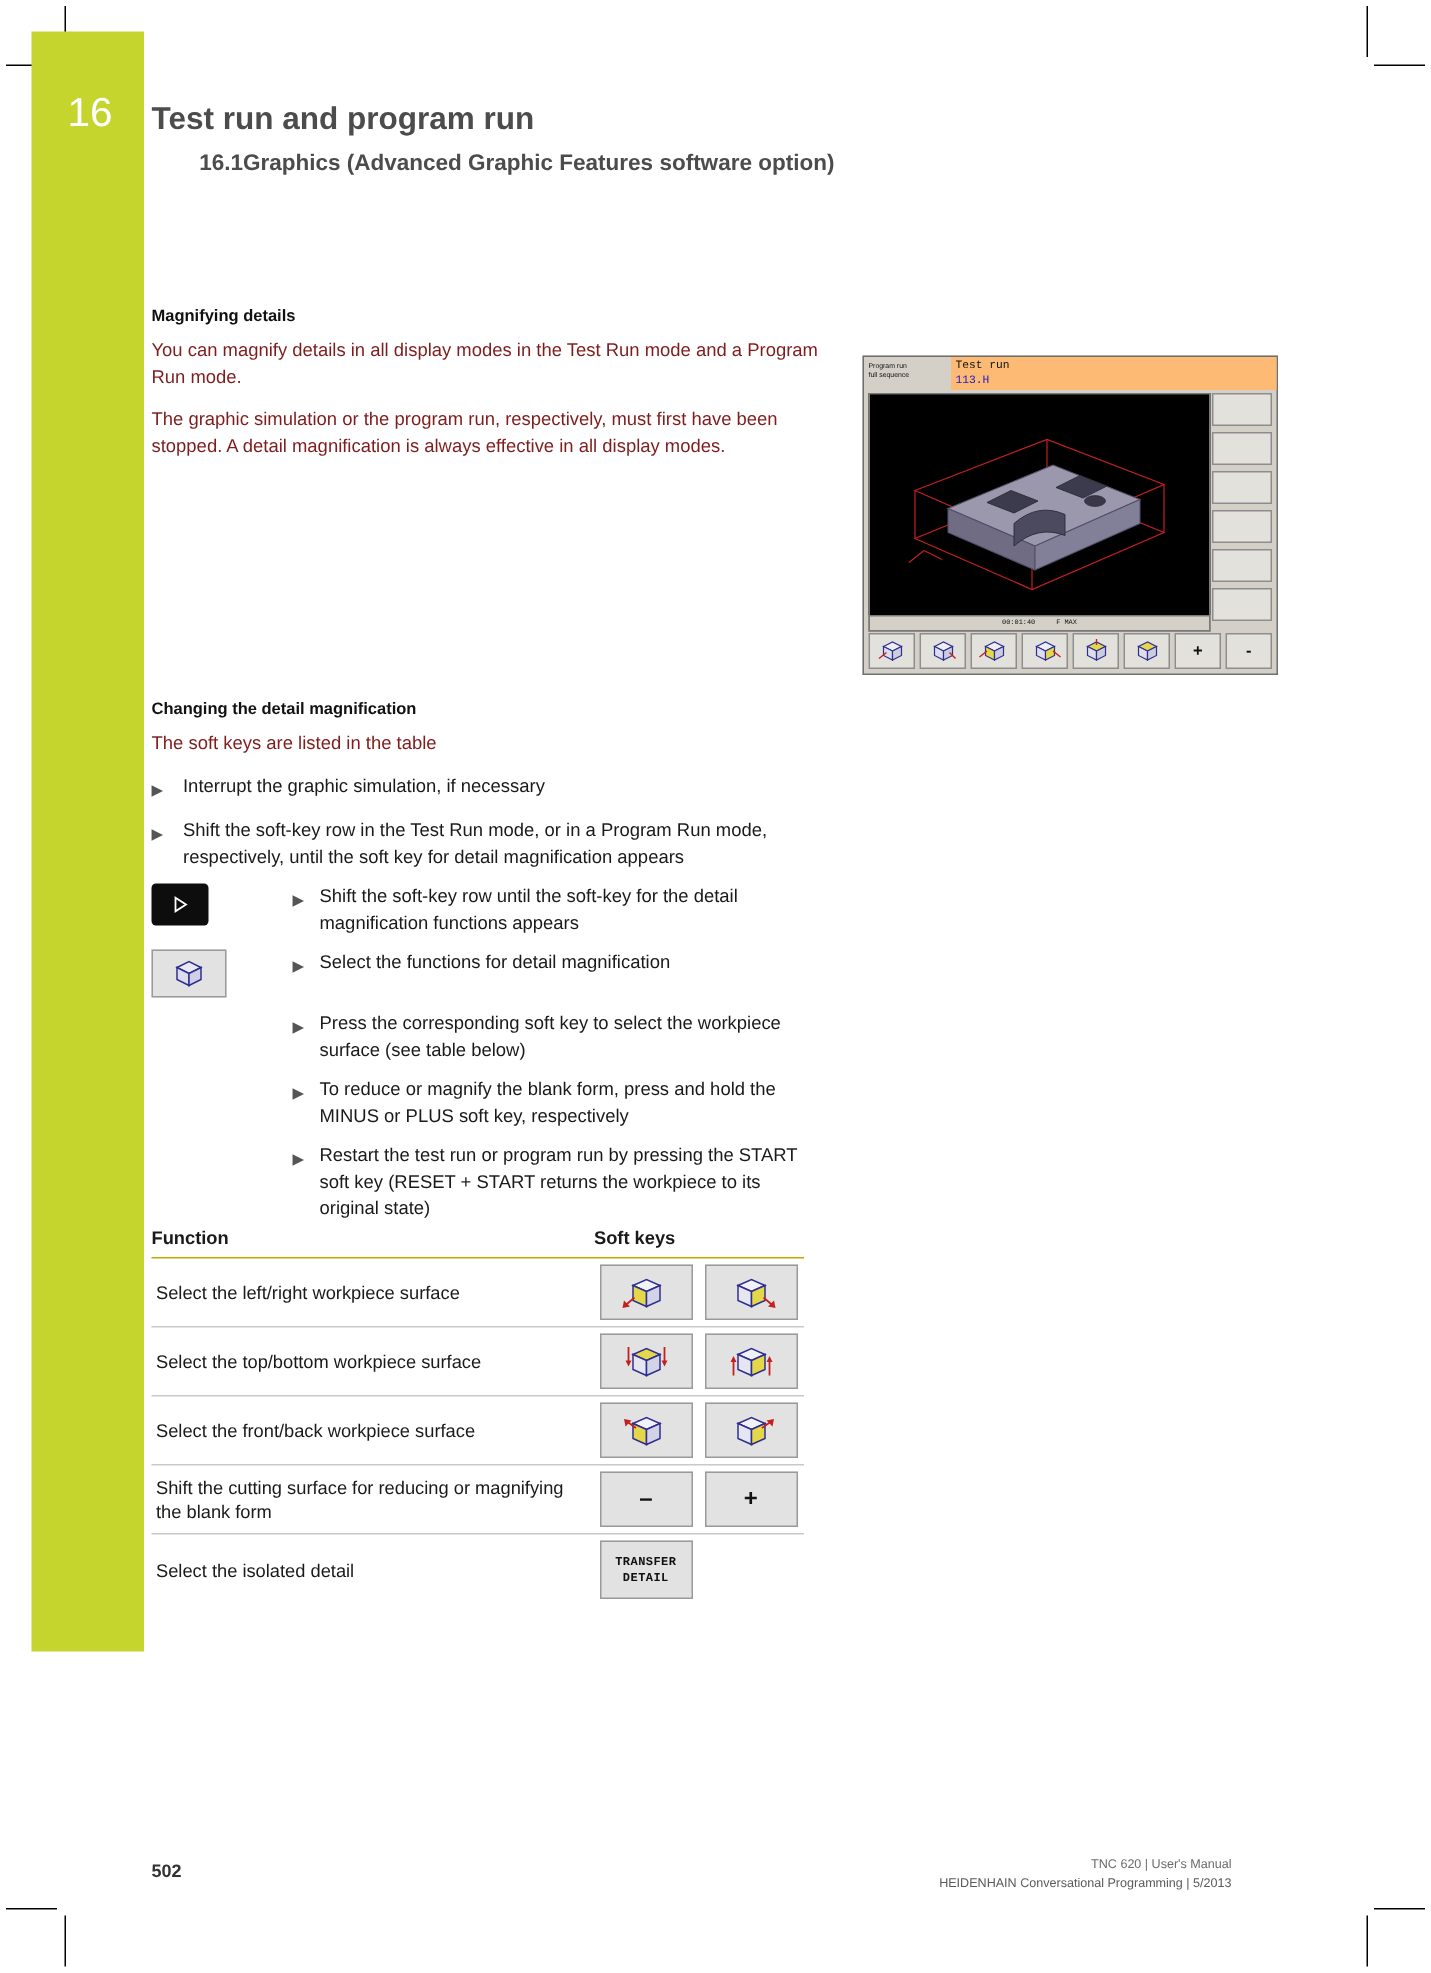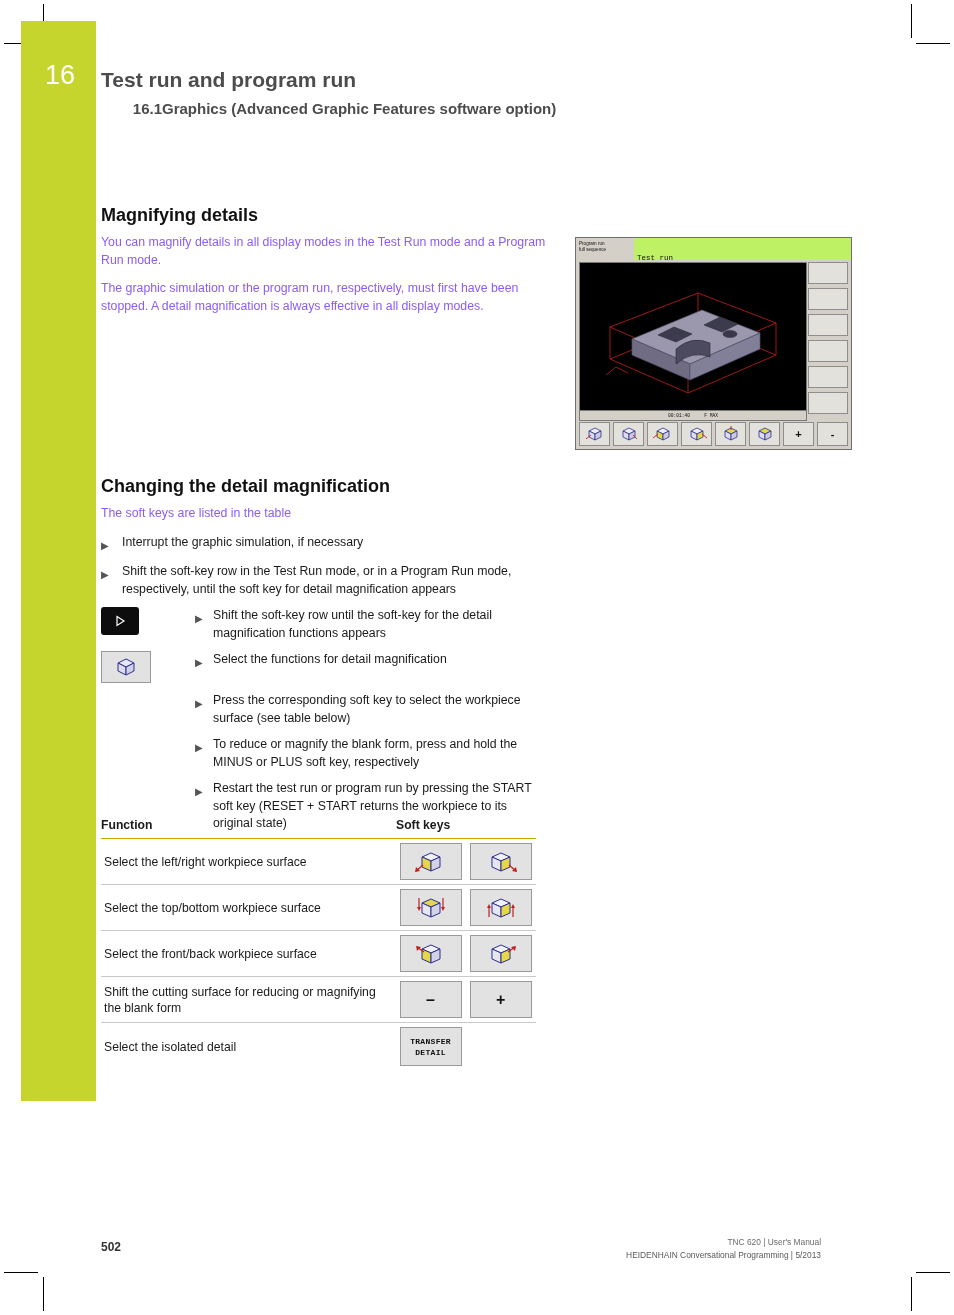--- a/index.html
+++ b/index.html
@@ -67,30 +67,30 @@
   }
 
   
   .col-left {
     position: absolute;
     left: 101px;
     top: 205px;
     width: 445px;
   }
   h3.sub {
-    font-size: 18px;
+    font-size: 11px;
     font-weight: bold;
     margin: 0 0 8px 0;
     color: #111;
   }
   p.body {
     font-size: 12.3px;
     line-height: 17.5px;
     margin: 0 0 11px 0;
-    color: #8b5cf6;
+    color: #7f1d1d;
   }
   .bullets {
     margin-top: 7px;
   }
   .bullet-row {
     display: flex;
     margin-bottom: 9px;
     font-size: 12.3px;
     line-height: 17.5px;
   }
@@ -230,25 +230,25 @@
     width: 58px;
     font-size: 4.6px;
     line-height: 6px;
     color: #111;
     padding: 3px 2px 0 3px;
     font-family: "Liberation Sans", sans-serif;
     box-sizing: border-box;
   }
   .tnc-title {
     flex: 1;
-    background: #bef264;
+    background: #fdba74;
     font-family: "Liberation Mono", monospace;
     font-size: 7.5px;
     line-height: 9.5px;
-    padding: 16px 0 0 3px;
+    padding: 2px 0 0 3px;
     color: #111;
     box-sizing: border-box;
   }
   .tnc-title .blue { color: #1717c8; }
   .tnc-body {
     position: absolute;
     left: 3px;
     top: 24px;
     width: 228px;
     height: 159px;

